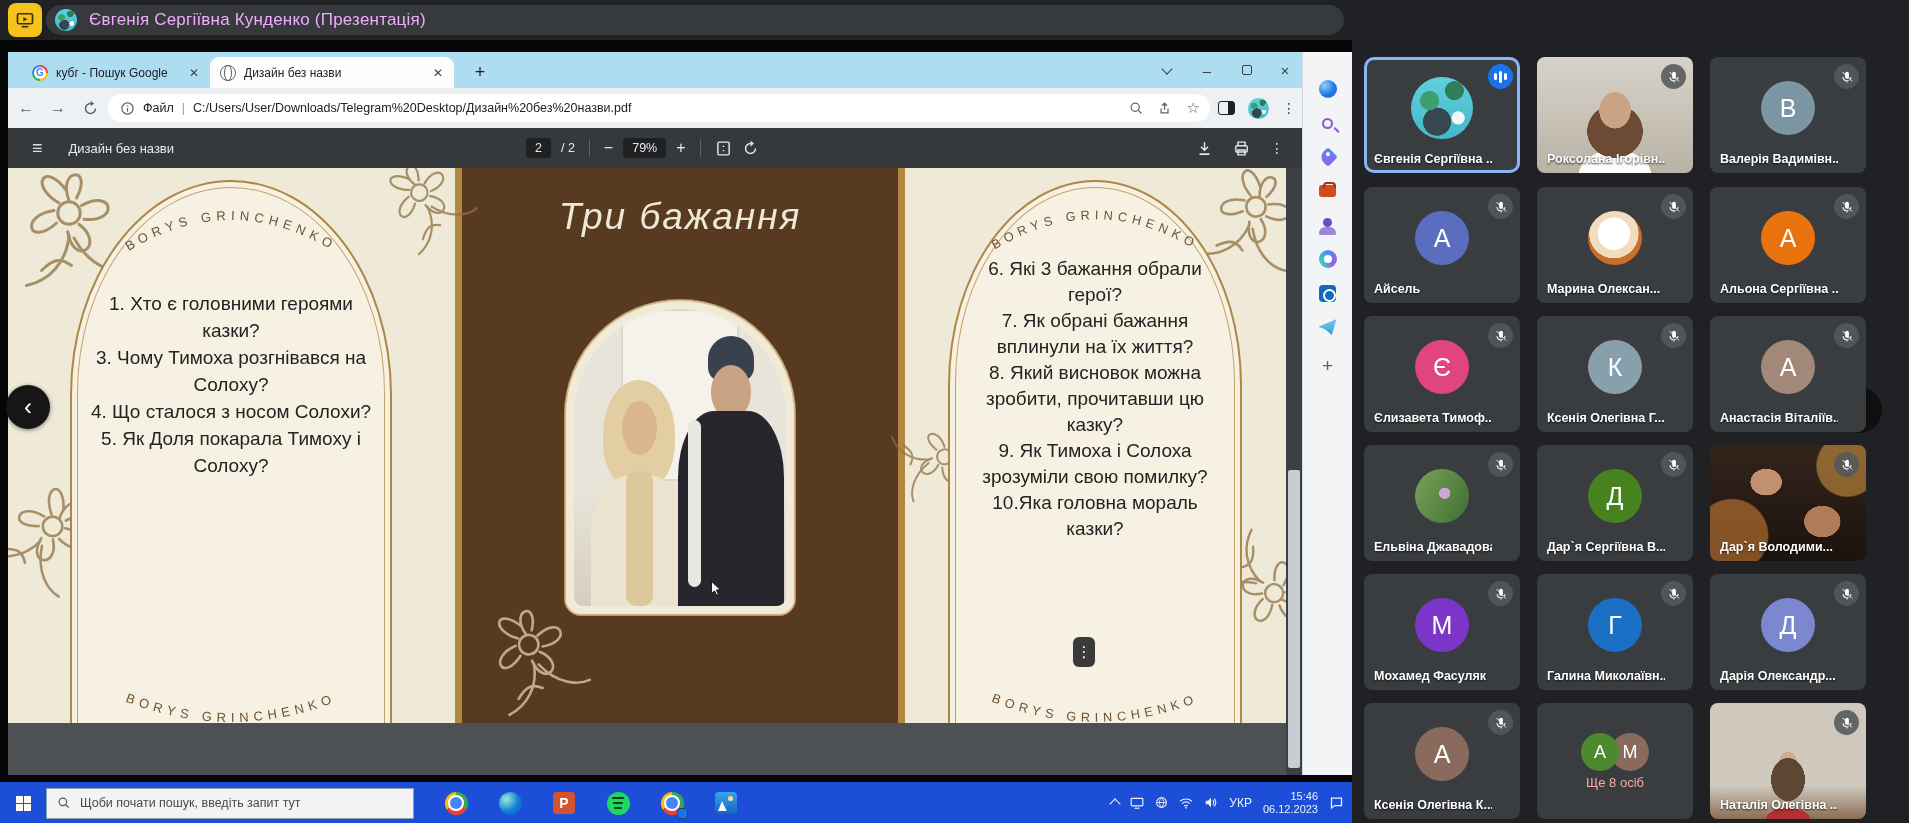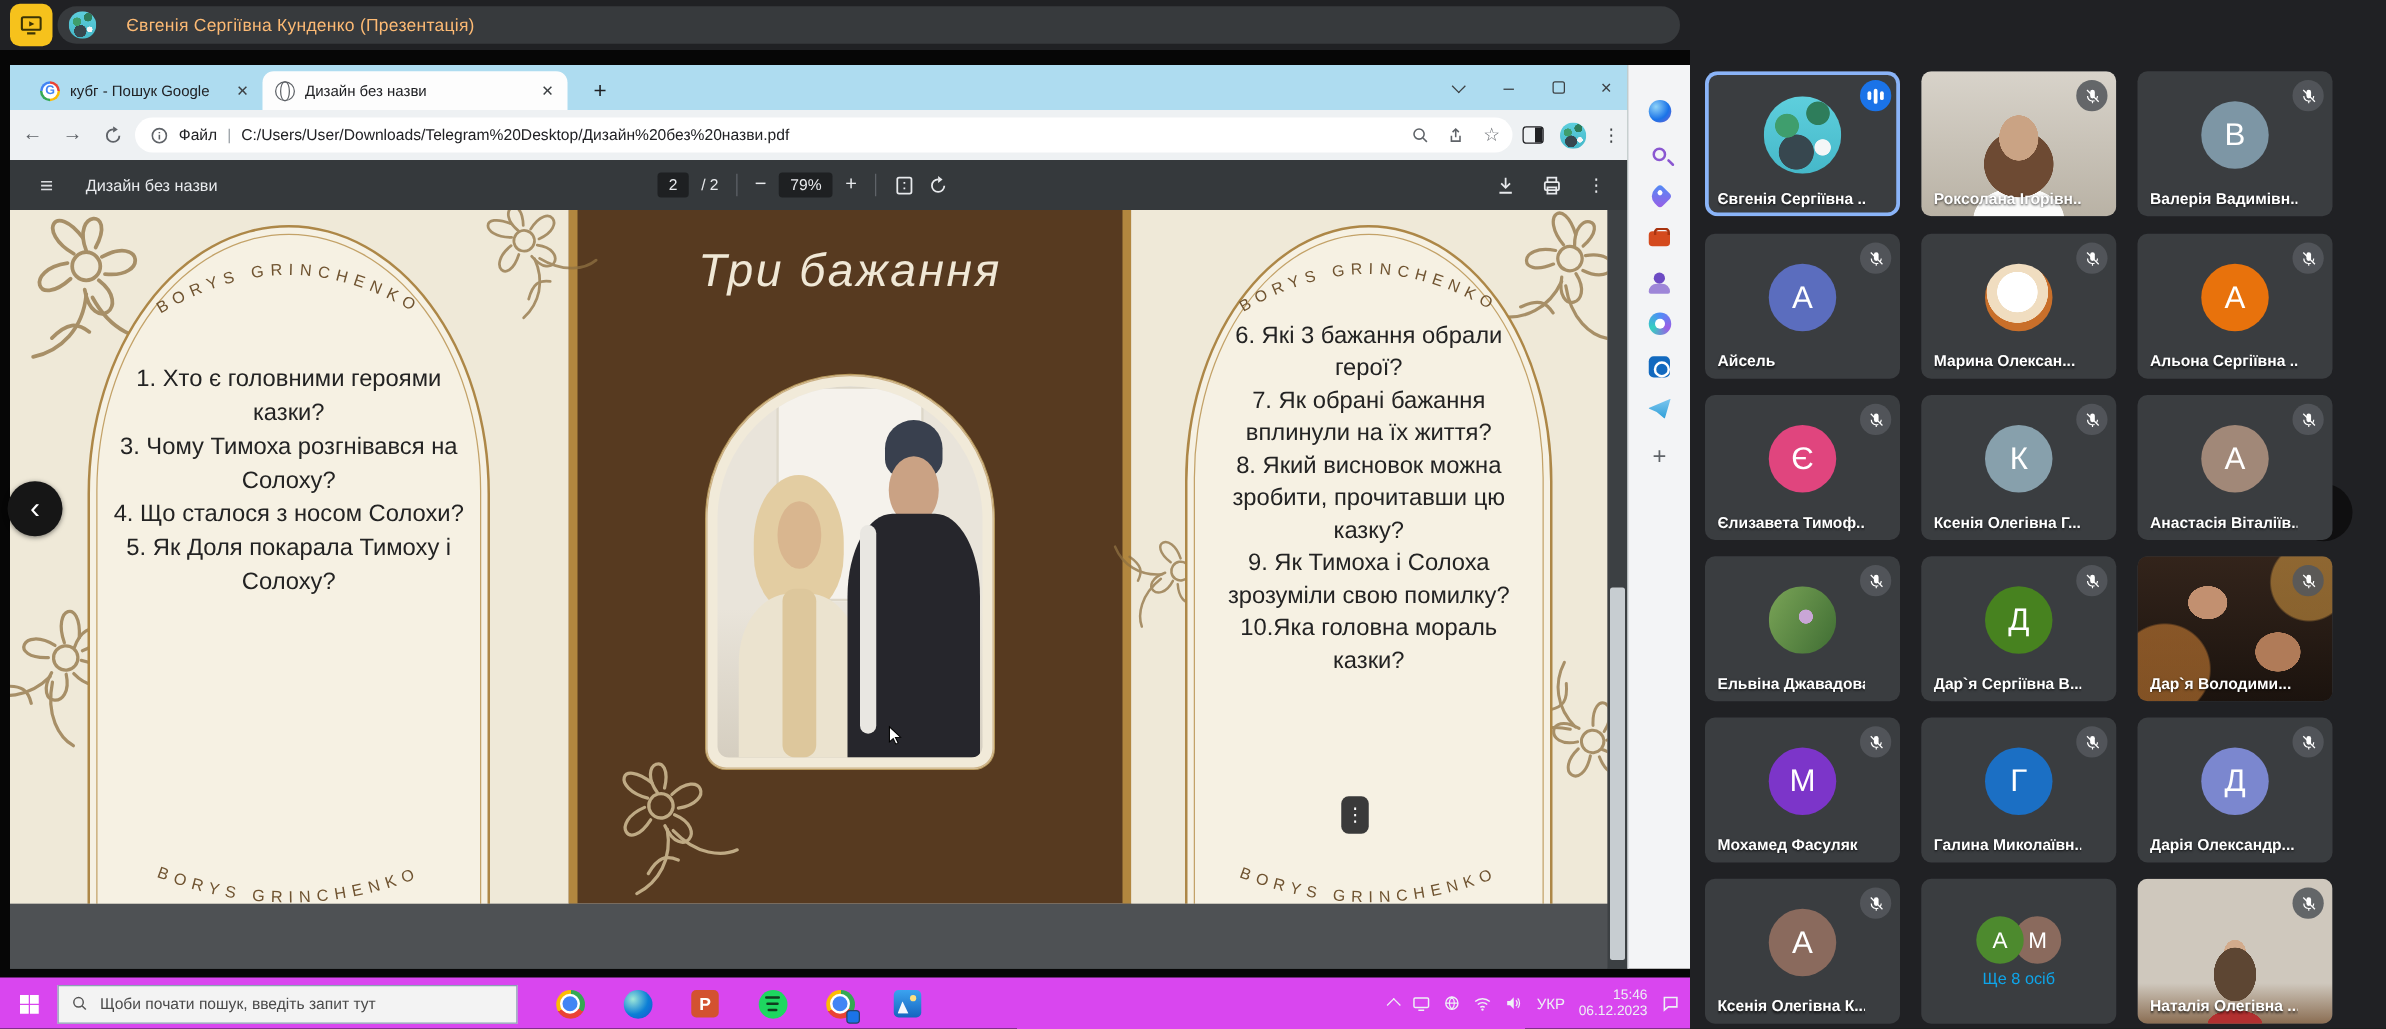--- a/index.html
+++ b/index.html
@@ -4,21 +4,21 @@
 <style>
   *{margin:0;padding:0;box-sizing:border-box}
   html,body{background:#111;font-family:"Liberation Sans","DejaVu Sans",sans-serif}
   #root{position:relative;width:1909px;height:823px;background:#202124;overflow:hidden}
 
   
   .topbar{position:absolute;left:0;top:0;width:1909px;height:40px;background:#202124}
   .share-btn{position:absolute;left:8px;top:3px;width:34px;height:34px;border-radius:8px;background:#f6c21c;display:flex;align-items:center;justify-content:center}
   .presenter-pill{position:absolute;left:46px;top:5px;width:1298px;height:30px;border-radius:16px;background:#373a3d;display:flex;align-items:center}
   .pill-avatar{width:22px;height:22px;border-radius:50%;margin-left:9px;flex:0 0 auto}
-  .presenter-pill span{margin-left:24px;font-size:14px;color:#fdba74;font-weight:500;letter-spacing:.2px}
+  .presenter-pill span{margin-left:12px;font-size:17px;color:#f0abfc;font-weight:500;letter-spacing:.2px}
 
   .v-evgenia{background:
     radial-gradient(circle at 70% 22%, #2e7d5b 0 14%, rgba(0,0,0,0) 15%),
     radial-gradient(circle at 30% 38%, #3f9e6d 0 16%, rgba(0,0,0,0) 17%),
     radial-gradient(circle at 42% 72%, #37474f 0 24%, rgba(0,0,0,0) 25%),
     radial-gradient(circle at 76% 66%, #f4f6f7 0 10%, rgba(0,0,0,0) 11%),
     linear-gradient(#5ecfdd,#45b8c9)}
 
   
   .share{position:absolute;left:0;top:40px;width:1352px;height:783px;background:#060606}
@@ -121,21 +121,21 @@
   .ic-outlook{width:17px;height:17px;border-radius:4px;background:#1269bf;position:relative}
   .ic-outlook::after{content:"";position:absolute;left:4px;top:4px;width:9px;height:9px;border-radius:50%;border:2.4px solid #fff}
   .ic-telegram{width:18px;height:16px;background:linear-gradient(#7ec7f0,#2f9fd8);clip-path:polygon(0 48%,100% 0,74% 100%,38% 66%)}
   .ic-add{color:#5f6368;font-size:19px;line-height:19px}
 
   
   .prev-btn{position:absolute;left:6px;top:345px;width:44px;height:44px;border-radius:50%;background:#161616;color:#fff;display:flex;align-items:center;justify-content:center;font-size:24px;box-shadow:0 1px 4px rgba(0,0,0,.5)}
   .share-more{position:absolute;left:1073px;top:597px;width:22px;height:30px;border-radius:6px;background:rgba(25,26,28,.85);color:#fff;display:flex;align-items:center;justify-content:center;font-size:15px;letter-spacing:0}
 
   
-  .taskbar{position:absolute;left:0;top:742px;width:1352px;height:42px;background:#d946ef;display:flex;align-items:center}
+  .taskbar{position:absolute;left:0;top:742px;width:1352px;height:42px;background:#1d4ed8;display:flex;align-items:center}
   .startbtn{width:46px;height:41px;display:flex;align-items:center;justify-content:center}
   .winlogo{width:15px;height:15px;display:grid;grid-template-columns:7px 7px;grid-template-rows:7px 7px;gap:1px}
   .winlogo i{background:#fff}
   .tsearch{width:368px;height:31px;background:#f3f3f3;border:1px solid #8ba0b5;display:flex;align-items:center;font-size:12.5px;color:#4a4a4a}
   .tsearch .mag{margin:0 9px 0 10px}
   .tapps{display:flex;align-items:center;gap:14px;margin-left:22px}
   .tapp{width:40px;height:41px;display:flex;align-items:center;justify-content:center;position:relative}
   .ti-chrome{width:23px;height:23px;border-radius:50%;background:conic-gradient(from 120deg,#ea4335 0 120deg,#fbbc05 120deg 240deg,#34a853 240deg 360deg);position:relative}
   .ti-chrome::after{content:"";position:absolute;inset:5.5px;border-radius:50%;background:#4285f4;box-shadow:0 0 0 2px #fff}
   .ti-edge{width:23px;height:23px;border-radius:50%;background:radial-gradient(circle at 32% 32%,#9ee8d8,#0c7fd6 55%,#1a4fd0)}
@@ -153,21 +153,21 @@
   .clock{font-size:11px;line-height:13px;text-align:right}
   .tray svg{display:block}
 
   
   .people{position:absolute;left:1352px;top:40px;width:557px;height:783px;background:#202124}
   .tile{position:absolute;width:156px;height:116px;background:#3a3d40;border-radius:8px;overflow:hidden}
   .tile.active{box-shadow:0 0 0 3px #8ab4f8 inset, 0 0 0 1px #202124;border-radius:10px}
   .pcircle{position:absolute;left:50%;top:44%;transform:translate(-50%,-50%);width:54px;height:54px;border-radius:50%;display:flex;align-items:center;justify-content:center;font-size:25px;color:#fff}
   .pcircle.big{width:62px;height:62px}
   .pname{position:absolute;left:10px;bottom:7px;right:28px;white-space:nowrap;overflow:hidden;font-size:12.5px;font-weight:600;color:#fff;text-shadow:0 1px 2px rgba(0,0,0,.8)}
-  .pname-center{position:absolute;left:0;right:0;top:62%;text-align:center;font-size:13px;color:#0ea5e9}
+  .pname-center{position:absolute;left:0;right:0;top:62%;text-align:center;font-size:13px;color:#fca5a5}
   .micoff{position:absolute;right:7px;top:7px;width:25px;height:25px;border-radius:50%;background:rgba(84,88,92,.88);display:flex;align-items:center;justify-content:center}
   .audioind{position:absolute;right:7px;top:7px;width:25px;height:25px;border-radius:50%;background:#1a73e8;display:flex;align-items:center;justify-content:center;gap:2px}
   .audioind i{width:3px;background:#fff;border-radius:2px;display:block}
   .audioind i:nth-child(1){height:7px}.audioind i:nth-child(2){height:12px}.audioind i:nth-child(3){height:7px}
   .vfill{position:absolute;inset:0}
   .v-roksolana{background:
      radial-gradient(ellipse 26px 30px at 50% 46%, #caa384 0 60%, rgba(0,0,0,0) 61%),
      radial-gradient(ellipse 46px 44px at 50% 64%, #6d4a33 0 60%, rgba(0,0,0,0) 61%),
      radial-gradient(ellipse 60px 42px at 50% 102%, #fbfbfa 0 60%, rgba(0,0,0,0) 61%),
      linear-gradient(#d8d3ca,#b9b2a5)}

